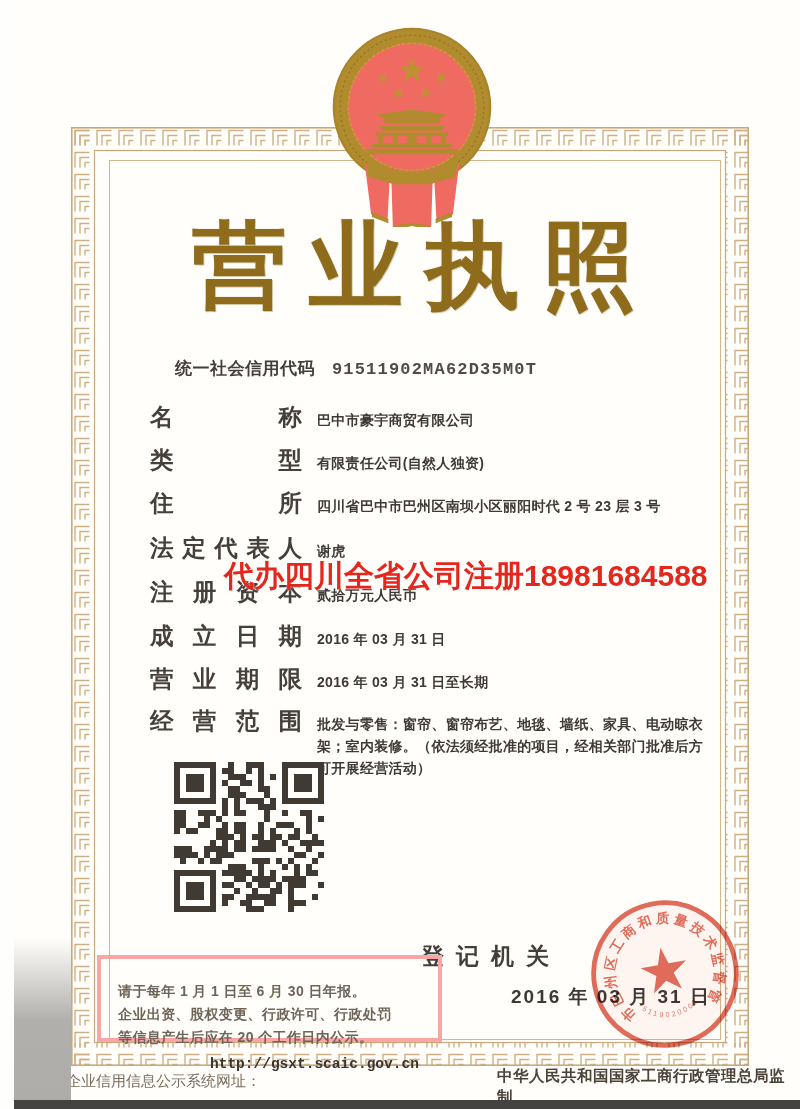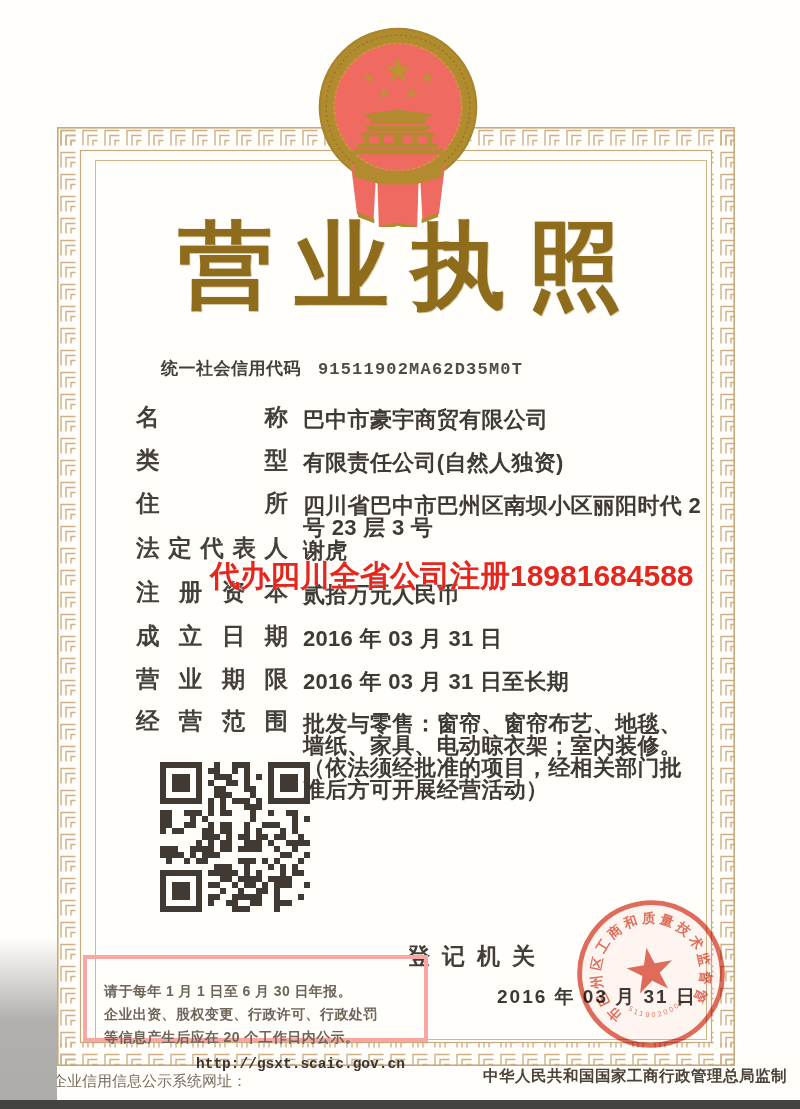--- a/index.html
+++ b/index.html
@@ -2,21 +2,21 @@
 <html><head>
 <meta charset="utf-8">
 <style>
   html,body{margin:0;padding:0;}
   body{
     width:800px;height:1109px;overflow:hidden;
     background:#fefefc;
     font-family:"Liberation Sans","DejaVu Sans",sans-serif;
     position:relative;
   }
-  .page{position:absolute;inset:0;background:#fffefb;}
+  .page{position:absolute;inset:0;background:#fffefb;margin-left:14px;}
 
   
   .frame{position:absolute;left:57px;top:127px;}
   .inner-line{
     position:absolute;left:95px;top:160px;width:610px;height:878px;
     border:1px solid #d3b68a;pointer-events:none;
   }
 
   .emblem{position:absolute;left:307px;top:27px;}
 
@@ -39,21 +39,21 @@
   }
 
   .fields{position:absolute;left:136px;top:0;width:576px;}
   .field-row{position:absolute;left:0;display:flex;align-items:flex-start;}
   .field-label{
     width:152px;flex:0 0 152px;display:flex;justify-content:space-between;
     font-size:23.5px;font-weight:700;color:#46403a;line-height:25px;
   }
   .field-value{
     margin-left:15px;margin-top:4px;width:400px;
-    font-size:22px;font-weight:600;color:#403a35;line-height:22px;
+    font-size:14px;font-weight:600;color:#403a35;line-height:22px;
     letter-spacing:.3px;
   }
 
   .watermark{
     position:absolute;left:210px;top:556px;
     font-size:30px;font-weight:700;color:#e5261c;
     letter-spacing:0;white-space:nowrap;
     text-shadow:0 0 2px rgba(255,255,255,.85);
   }
 

